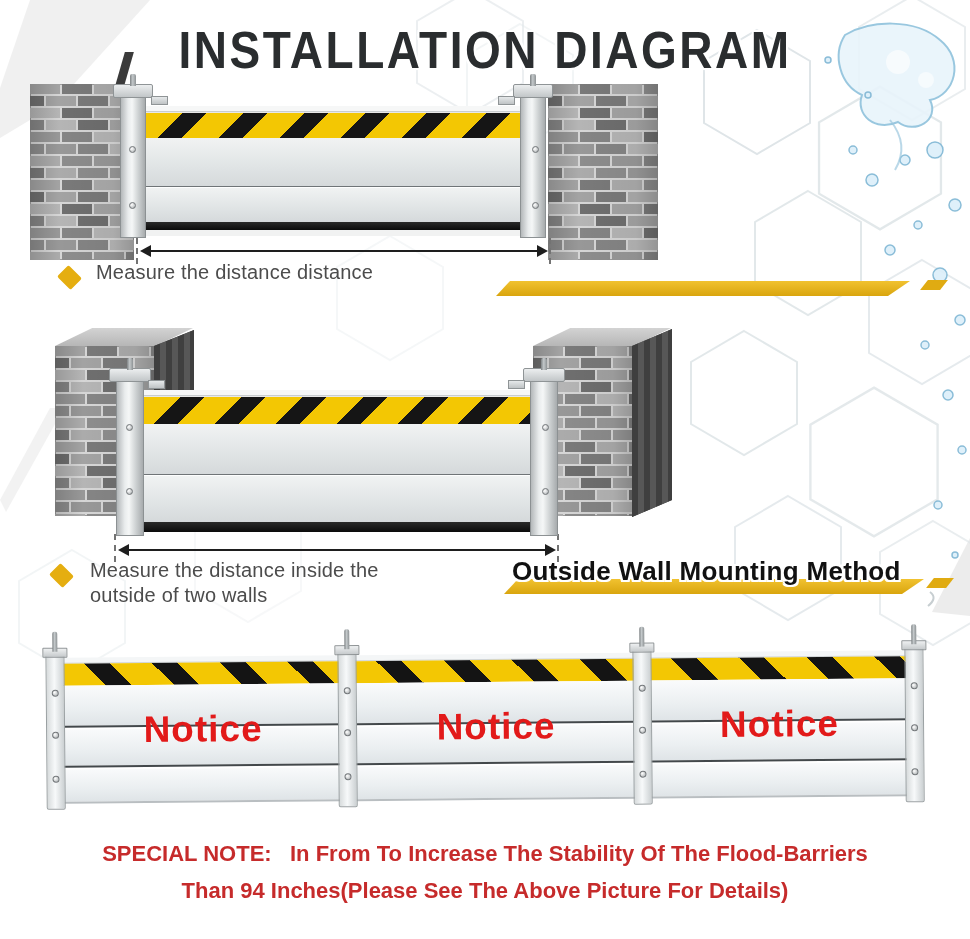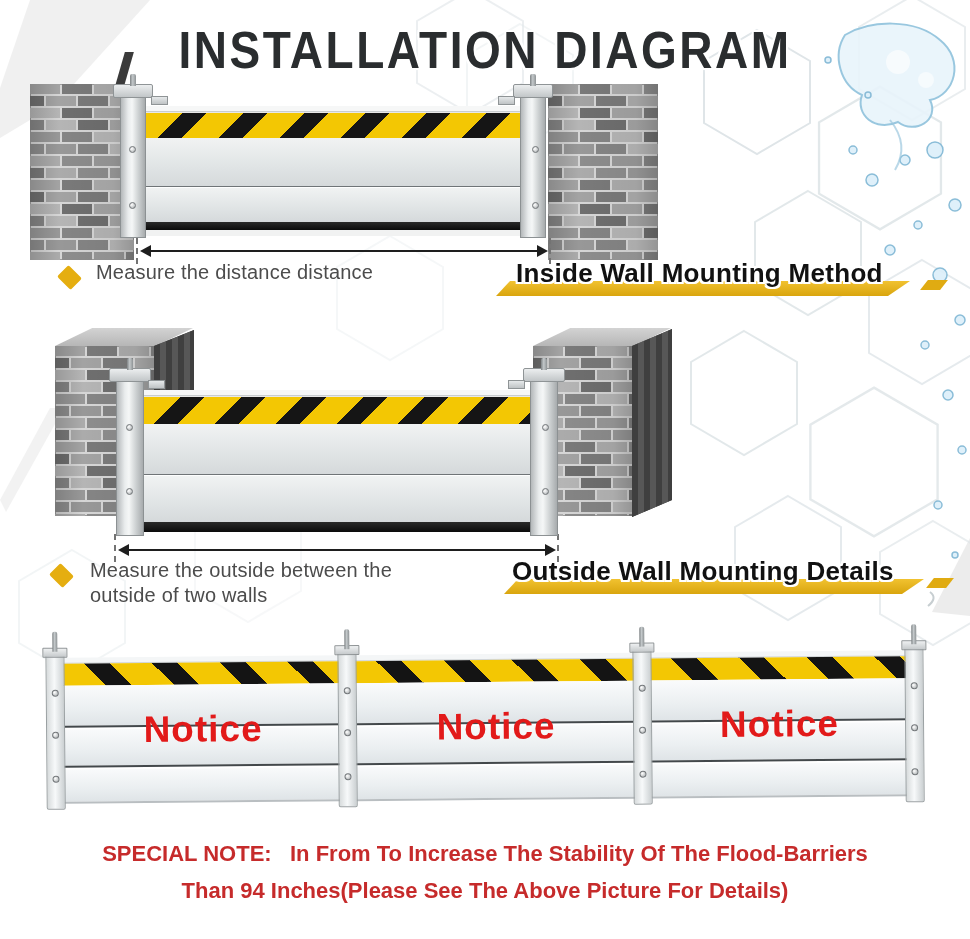--- a/index.html
+++ b/index.html
@@ -359,21 +359,20 @@
     <div class="vdash" style="left:136px;top:238px;height:26px"></div>
     <div class="vdash" style="left:549px;top:238px;height:26px"></div>
     <div class="harrow" style="left:142px;top:250px;width:404px"></div>
 
     <div class="diamond" style="left:60px;top:268px"></div>
     <div class="caption" style="left:96px;top:260px;width:360px">
       <span>Measure the distance distance</span>
     </div>
     <div class="swoosh" style="left:496px;top:281px;width:414px"></div>
     <div class="swoosh-tail" style="left:924px;top:280px"></div>
-    <div class="method-text" style="left:516px;top:258px">Inside Wall Mounting Method</div>
   </section>
 
   <section class="abs" style="inset:0;z-index:1">
     <div class="topface" style="left:55px;top:328px;width:138px;height:18px"></div>
     <div class="pillar bricks" style="left:55px;top:346px;width:100px;height:170px">
         <div class="brow" style="margin-left:0px">
           <span class="brk" style="background:#a3a3a3"></span>
           <span class="brk" style="background:#7a7a7a"></span>
           <span class="brk" style="background:#ababab"></span>
           <span class="brk" style="background:#8d8d8d"></span>
@@ -581,26 +580,26 @@
     <div class="screw" style="left:126px;top:488px"></div>
     <div class="screw" style="left:542px;top:424px"></div>
     <div class="screw" style="left:542px;top:488px"></div>
 
     <div class="vdash" style="left:114px;top:534px;height:28px"></div>
     <div class="vdash" style="left:557px;top:534px;height:28px"></div>
     <div class="harrow" style="left:120px;top:549px;width:434px"></div>
 
     <div class="diamond" style="left:52px;top:566px"></div>
     <div class="caption" style="left:90px;top:558px;width:400px">
-      <span>Measure the outside between the</span>
+      <span>Measure the distance inside the</span>
       <span>outside of two walls</span>
     </div>
     <div class="swoosh" style="left:504px;top:579px;width:420px"></div>
     <div class="swoosh-tail" style="left:930px;top:578px"></div>
-    <div class="method-text" style="left:512px;top:556px">Outside Wall Mounting Details</div>
+    <div class="method-text" style="left:512px;top:556px">Outside Wall Mounting Method</div>
   </section>
 
   <section id="notice-barrier">
 
     <div class="nsection" style="left:28px;top:0;width:278px;height:195px">
       <div class="nstrip" style="top:32px"></div>
       <div class="nhz hz3" style="top:38px"></div>
       <div class="nboard" style="top:60px;height:40px"></div>
       <div class="nboard nb" style="top:100px;height:40px"></div>
       <div class="nboard nb nlast" style="top:140px;height:38px"></div>

